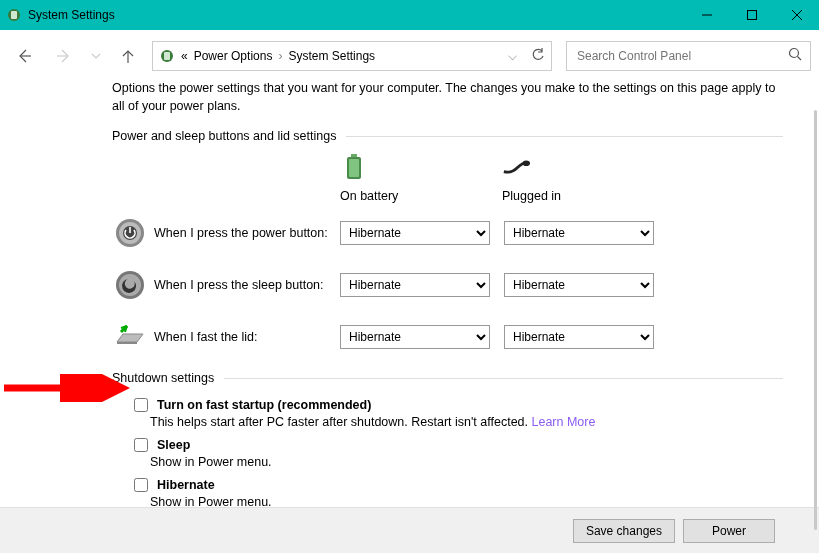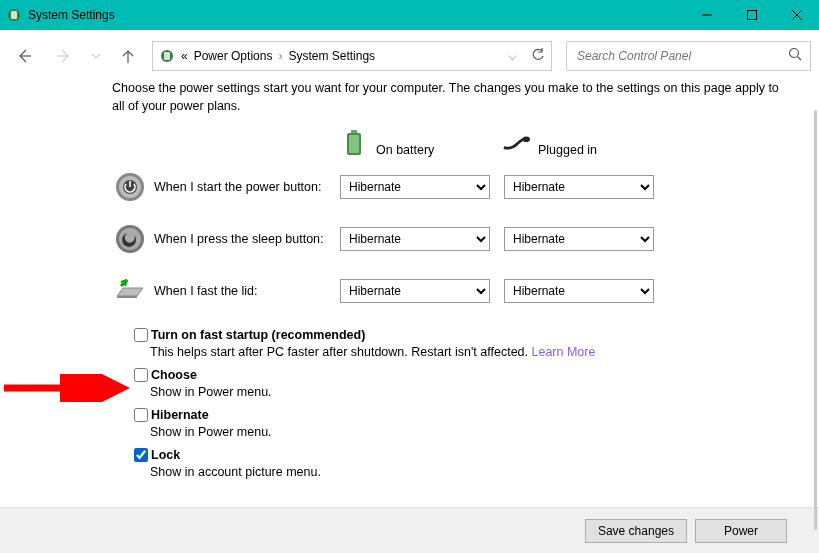--- a/index.html
+++ b/index.html
@@ -34,55 +34,55 @@
     display:flex; align-items:center; padding:0 6px; font-size:12px; gap:6px;
   }
   .breadcrumb .bc-icon { width:16px; height:16px; display:inline-flex; align-items:center; justify-content:center;}
   .breadcrumb .chev { color:#888; }
   .breadcrumb .spacer { flex:1; }
   .search-box {
     flex:1; height:30px; border:1px solid #ccc;
     display:flex; align-items:center; padding:0 8px;
     margin-left:6px;
   }
-  .search-box input { border:none; outline:none; flex:1; font-size:12px; color:#666; font-style:italic; background:transparent;}
+  .search-box input { border:none; outline:none; flex:1; font-size:12px; color:#666; background:transparent;}
   .search-box .search-icon { color:#555; }
 
   .content {
     padding: 4px 36px 0px 112px;
     font-size: 12.5px; color:#000;
   }
   .intro { line-height:1.4; margin-bottom:14px; }
 
   .section-heading { font-size:12.5px; color:#000; display:flex; align-items:center; margin-bottom:10px;}
   .section-heading .line { flex:1; height:1px; background:#ddd; margin-left:10px; }
 
   .col-headers { display:flex; margin-left:228px; margin-bottom:12px; }
-  .col-headers .col { display:flex; align-items:flex-end; gap:8px; width:162px; }
+  .col-headers .col { display:flex; align-items:flex-start; gap:8px; width:162px;flex-direction:column; }
   .col-headers .icon-holder { width:28px; height:28px; display:flex; align-items:center; justify-content:center;}
 
   .setting-row { display:flex; align-items:center; margin-bottom:16px; }
   .setting-row .row-icon { width:36px; height:36px; display:flex; align-items:center; justify-content:center; margin-right:6px;}
   .setting-row .row-label { width:186px; font-size:12.5px;}
   .setting-row select {
     width:150px; height:24px; border:1px solid #999; font-size:12px; padding:1px 4px;
     background:#fff; margin-right:14px;
   }
 
   .shutdown-item { margin-bottom:6px; padding-left:18px;}
-  .shutdown-item .toprow { display:flex; align-items:center; }
+  .shutdown-item .toprow { display:flex; align-items:center; gap:6px;}
   .shutdown-item input[type=checkbox]{ width:14px; height:14px; accent-color:#0066cc;}
   .shutdown-item .label-bold { font-weight:bold; font-size:12.5px;}
   .shutdown-item .sub { margin-left:20px; font-size:12.5px; color:#000;}
   .shutdown-item .sub a { color:#8b5cf6; text-decoration:none;}
 
   .footer-bar {
     position:absolute; bottom:0; left:0; right:0; height:46px;
     border-top:1px solid #e0e0e0; background:#f0f0f0;
-    display:flex; align-items:center; justify-content:flex-end; padding-right:32px; gap:8px;
+    display:flex; align-items:center; justify-content:flex-end; padding-right:44px; gap:8px;
   }
   .footer-bar button {
     height:24px; min-width:92px; border:1px solid #adadad; background:#e1e1e1;
     font-size:12px; padding:0 12px;
   }
 
   
   .red-arrow { position:absolute; left:0px; top:344px; pointer-events:none;}
 
   
@@ -174,22 +174,26 @@
         <svg width="14" height="14" viewBox="0 0 14 14">
             <circle cx="6" cy="6" r="4.5" fill="none" stroke="#555" stroke-width="1.2"></circle>
             <line x1="9.5" y1="9.5" x2="13" y2="13" stroke="#555" stroke-width="1.2"></line>
           </svg>
       </span>
     </div>
   </div>
 
   <div class="content">
 
-    <div class="intro">Choose the power settings start you want for your computer. The changes you make to the settings on this page apply to all of your power plans.</div>
-
+    <div class="intro">Options the power settings that you want for your computer. The changes you make to the settings on this page apply to all of your power plans.</div>
+
+    <div class="section-heading">
+      <span>Power and sleep buttons and lid settings</span>
+        <span class="line"></span>
+    </div>
 
     <div class="col-headers">
       <div class="col">
         <span class="icon-holder">
           <svg width="22" height="28" viewBox="0 0 22 28">
               <rect x="8" y="1" width="6" height="3" fill="#6a6"></rect>
               <rect x="4" y="4" width="14" height="22" rx="2" fill="#4a8a4a"></rect>
               <rect x="6" y="6" width="10" height="18" rx="1" fill="#7fc47f"></rect>
             </svg>
         </span>
@@ -208,21 +212,21 @@
 
     <div class="setting-row">
       <span class="row-icon">
         <svg width="32" height="32" viewBox="0 0 32 32">
             <circle cx="16" cy="16" r="14" fill="#888"></circle>
             <circle cx="16" cy="16" r="11" fill="#bbb"></circle>
             <circle cx="16" cy="16" r="7" fill="#444"></circle>
             <path d="M16 10 L16 16 M12 13 A5 5 0 1 0 20 13" fill="none" stroke="#fff" stroke-width="1.6"></path>
           </svg>
       </span>
-      <span class="row-label">When I start the power button:</span>
+      <span class="row-label">When I press the power button:</span>
       <select><option>Hibernate</option></select>
       <select><option>Hibernate</option></select>
     </div>
 
     <div class="setting-row">
       <span class="row-icon">
         <svg width="32" height="32" viewBox="0 0 32 32">
             <circle cx="16" cy="16" r="14" fill="#777"></circle>
             <circle cx="16" cy="16" r="11" fill="#aaa"></circle>
             <path d="M20 12 A7 7 0 1 1 14 10 A5 5 0 1 0 20 12 Z" fill="#333"></path>
@@ -240,35 +244,39 @@
             <path d="M4 18 L24 18 L24 20 L4 20 Z" fill="#888"></path>
             <path d="M8 8 L14 2" stroke="#0a0" stroke-width="3"></path>
             <path d="M14 2 L12 8 M14 2 L8 4" stroke="#0a0" stroke-width="2"></path>
           </svg>
       </span>
       <span class="row-label">When I fast the lid:</span>
       <select><option>Hibernate</option></select>
       <select><option>Hibernate</option></select>
     </div>
 
+    <div class="section-heading" style="margin-top:4px;">
+      <span>Shutdown settings</span>
+        <span class="line"></span>
+    </div>
 
     <div class="shutdown-item">
       <div class="toprow">
         <input type="checkbox" style="">
         <span class="label-bold">Turn on fast startup (recommended)</span>
       </div>
       <div class="sub">
         <span>This helps start after PC faster after shutdown. Restart isn't affected. </span><a href="#">Learn More</a>
       </div>
     </div>
 
     <div class="shutdown-item">
       <div class="toprow">
         <input type="checkbox" style="">
-        <span class="label-bold">Choose</span>
+        <span class="label-bold">Sleep</span>
       </div>
       <div class="sub">Show in Power menu.</div>
     </div>
 
     <div class="shutdown-item">
       <div class="toprow">
         <input type="checkbox" style="">
         <span class="label-bold">Hibernate</span>
       </div>
       <div class="sub">Show in Power menu.</div>

